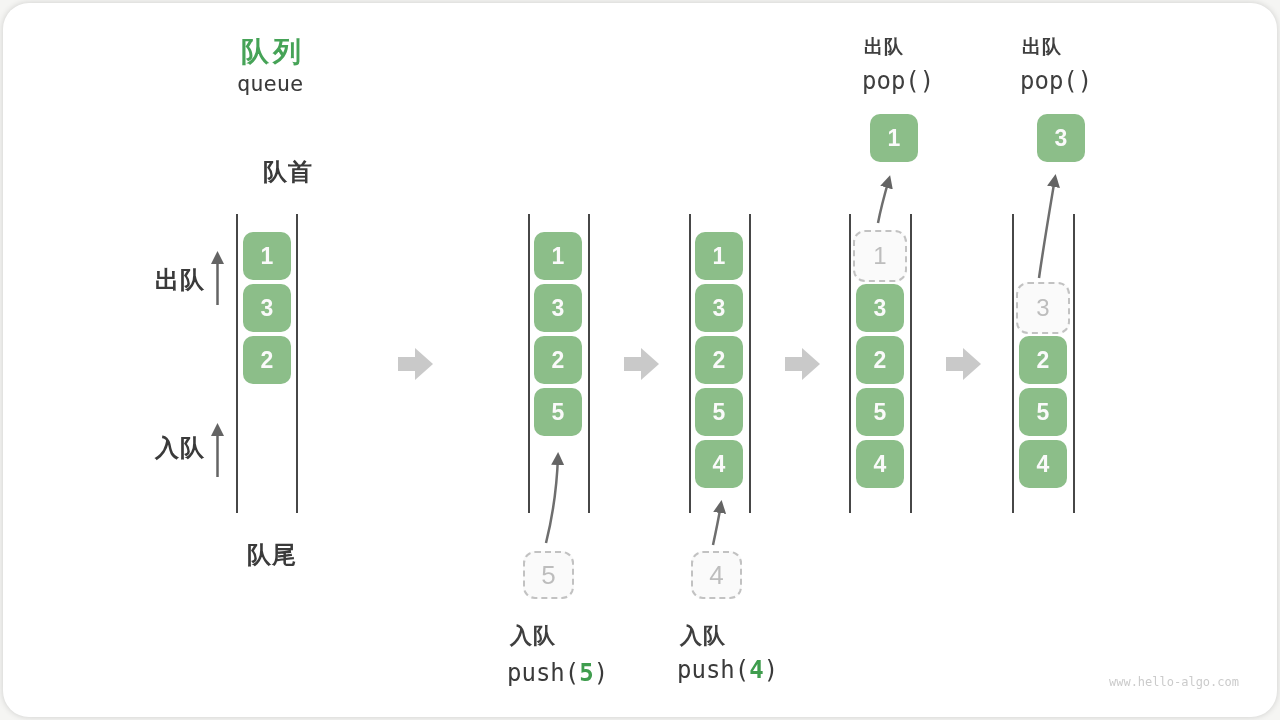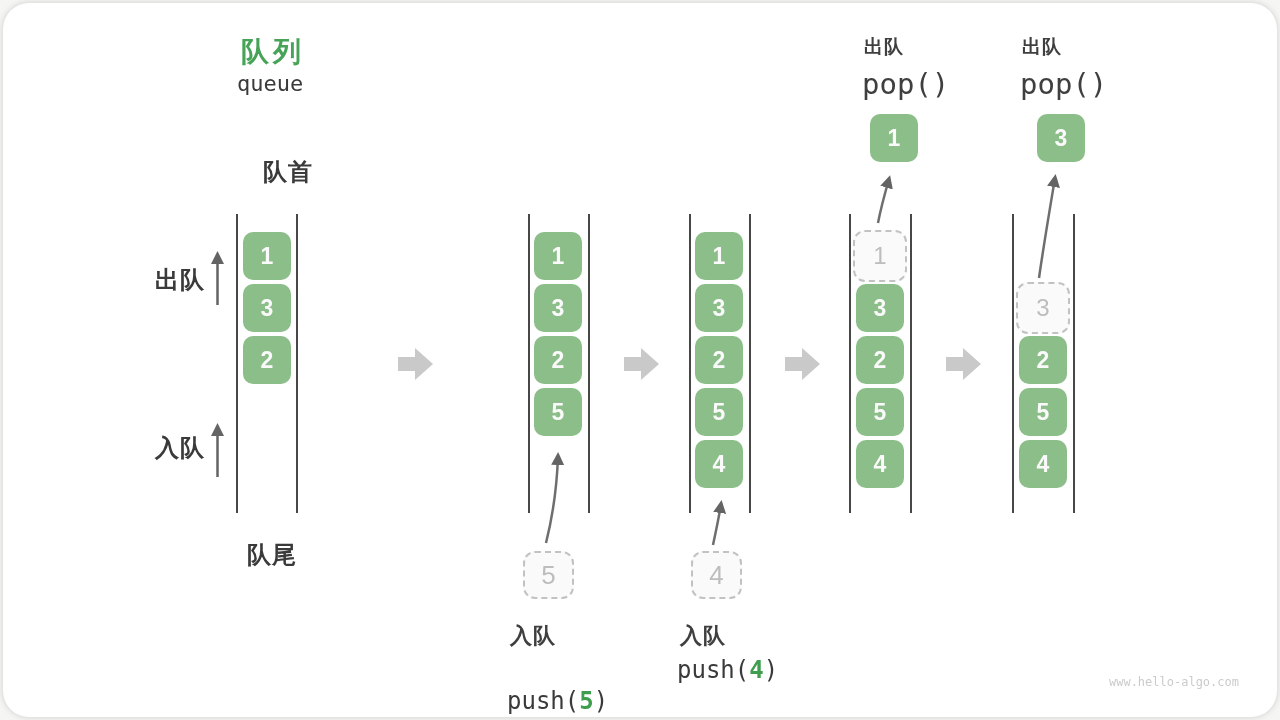--- a/index.html
+++ b/index.html
@@ -26,21 +26,21 @@
   }
   .zh-label{font-size:24px;font-weight:bold;color:#3a3a3a;letter-spacing:1px;}
   .zh-label-sm{font-size:19px;font-weight:bold;color:#3f3f3f;letter-spacing:1px;}
   .zh-label-md{font-size:22px;font-weight:bold;color:#3f3f3f;letter-spacing:1px;}
   .code{
     font-family:"DejaVu Sans Mono","Liberation Mono",monospace;
     font-size:24px;color:#3a3a3a;
   }
   .code-sm{
     font-family:"DejaVu Sans Mono","Liberation Mono",monospace;
-    font-size:29px;color:#3f3f3f;
+    font-size:24px;color:#3f3f3f;
   }
   .code .arg{color:#3f9d4e;font-weight:bold;}
   .vline{
     width:2px;height:299px;top:211px;
     background:#474747;position:absolute;
   }
   .blk{
     width:48px;height:48px;border-radius:10px;
     background:#8cbe89;
     color:#fafafa;font-size:23px;font-weight:bold;
@@ -121,21 +121,21 @@
   <div class="blk" style="left:240px;top:229px;">1</div>
   <div class="blk" style="left:240px;top:281px;">3</div>
   <div class="blk" style="left:240px;top:333px;">2</div>
 
   <div class="blk" style="left:531px;top:229px;">1</div>
   <div class="blk" style="left:531px;top:281px;">3</div>
   <div class="blk" style="left:531px;top:333px;">2</div>
   <div class="blk" style="left:531px;top:385px;">5</div>
   <div class="ghost" style="left:520px;top:548px;width:51px;height:48px;font-size:26px;">5</div>
   <div class="abs zh-label-md" style="left:507px;top:618px;">入队</div>
-  <div class="abs code" style="left:504px;top:684px;"><span>push(</span><span class="arg">5</span><span>)</span></div>
+  <div class="abs code" style="left:504px;top:656px;"><span>push(</span><span class="arg">5</span><span>)</span></div>
 
   <div class="blk" style="left:692px;top:229px;">1</div>
   <div class="blk" style="left:692px;top:281px;">3</div>
   <div class="blk" style="left:692px;top:333px;">2</div>
   <div class="blk" style="left:692px;top:385px;">5</div>
   <div class="blk" style="left:692px;top:437px;">4</div>
   <div class="ghost" style="left:688px;top:548px;width:51px;height:48px;font-size:26px;">4</div>
   <div class="abs zh-label-md" style="left:677px;top:618px;">入队</div>
   <div class="abs code" style="left:674px;top:653px;text-align:center;"><span>push(</span><span class="arg">4</span><span>)</span></div>
 

